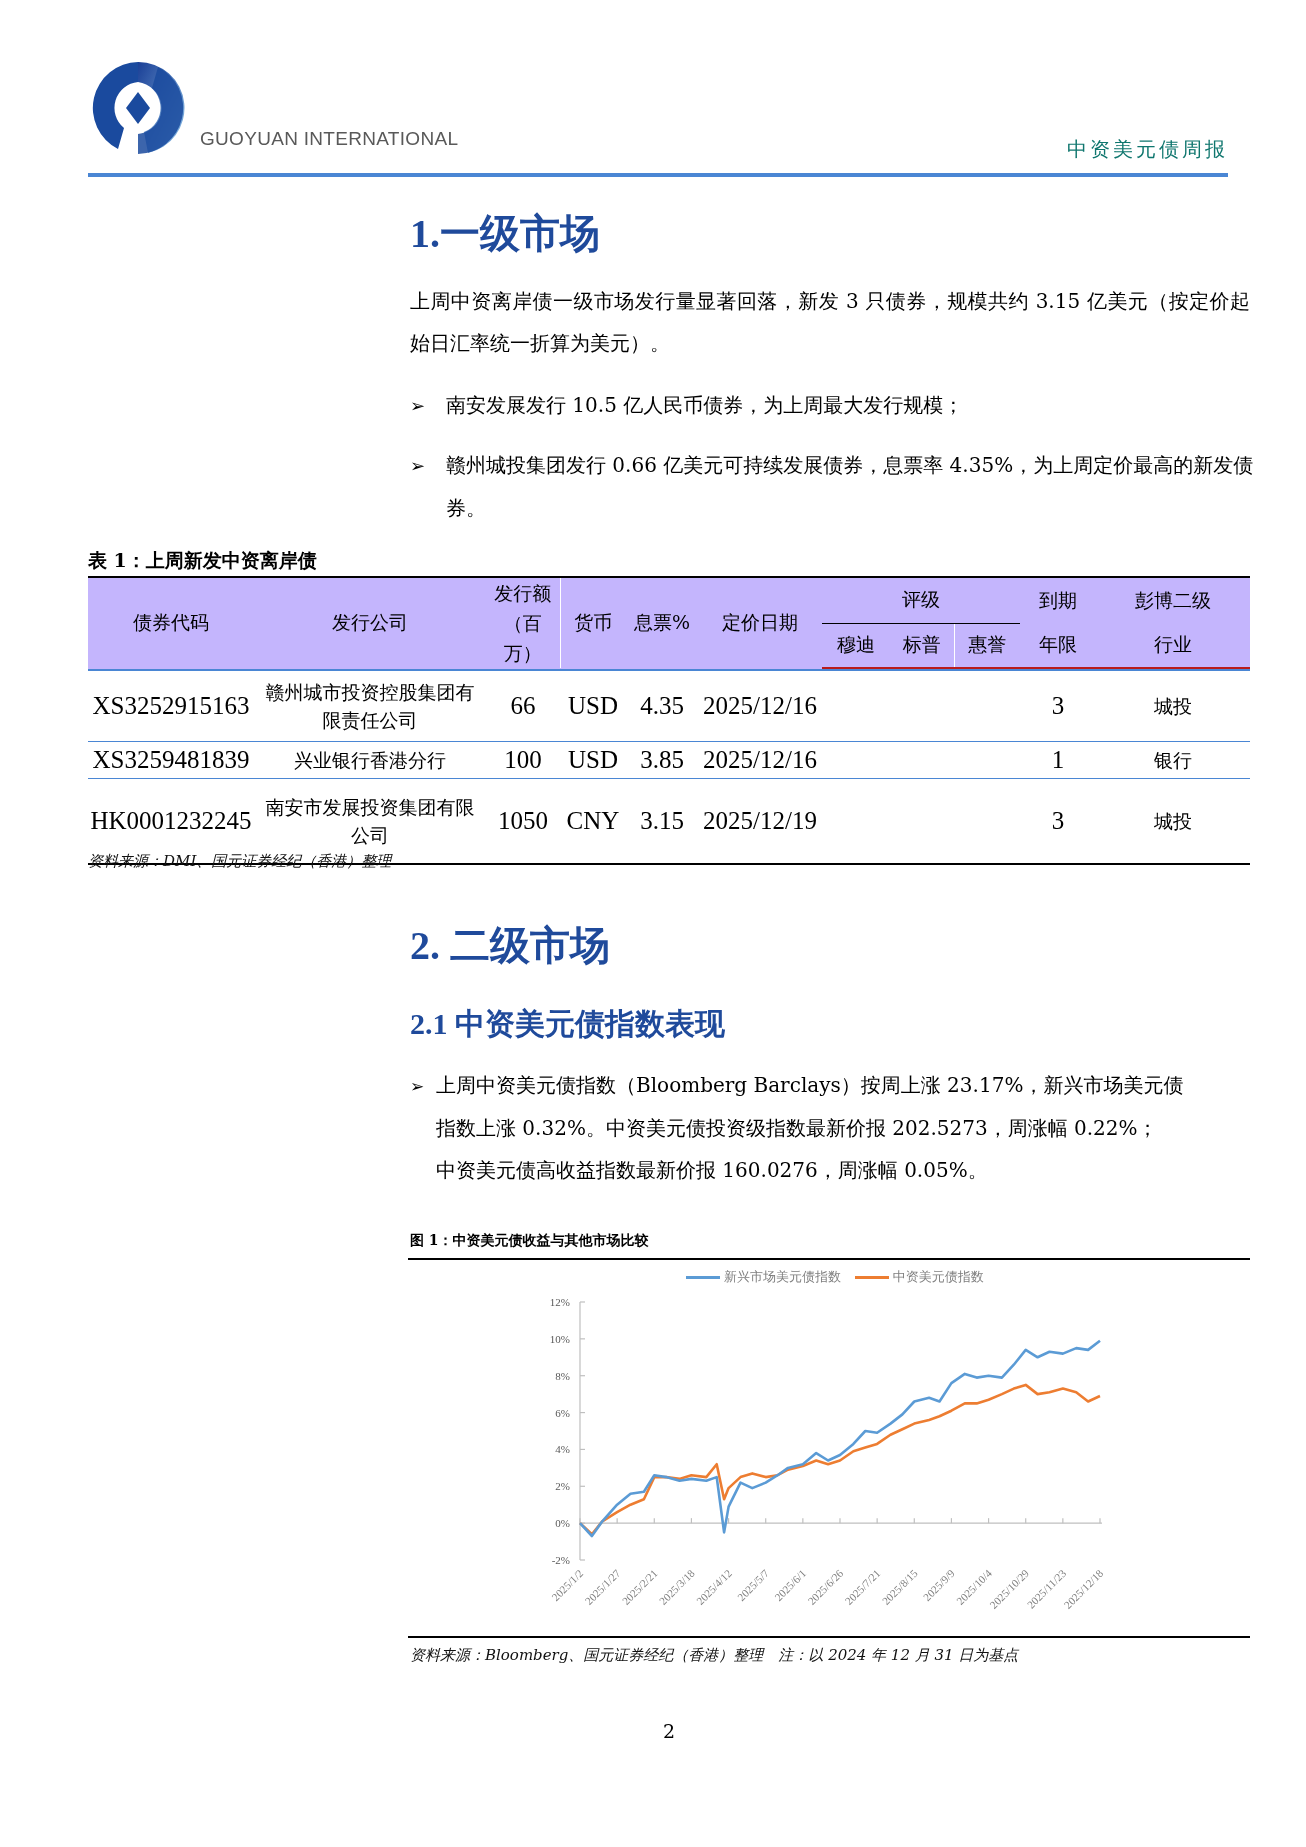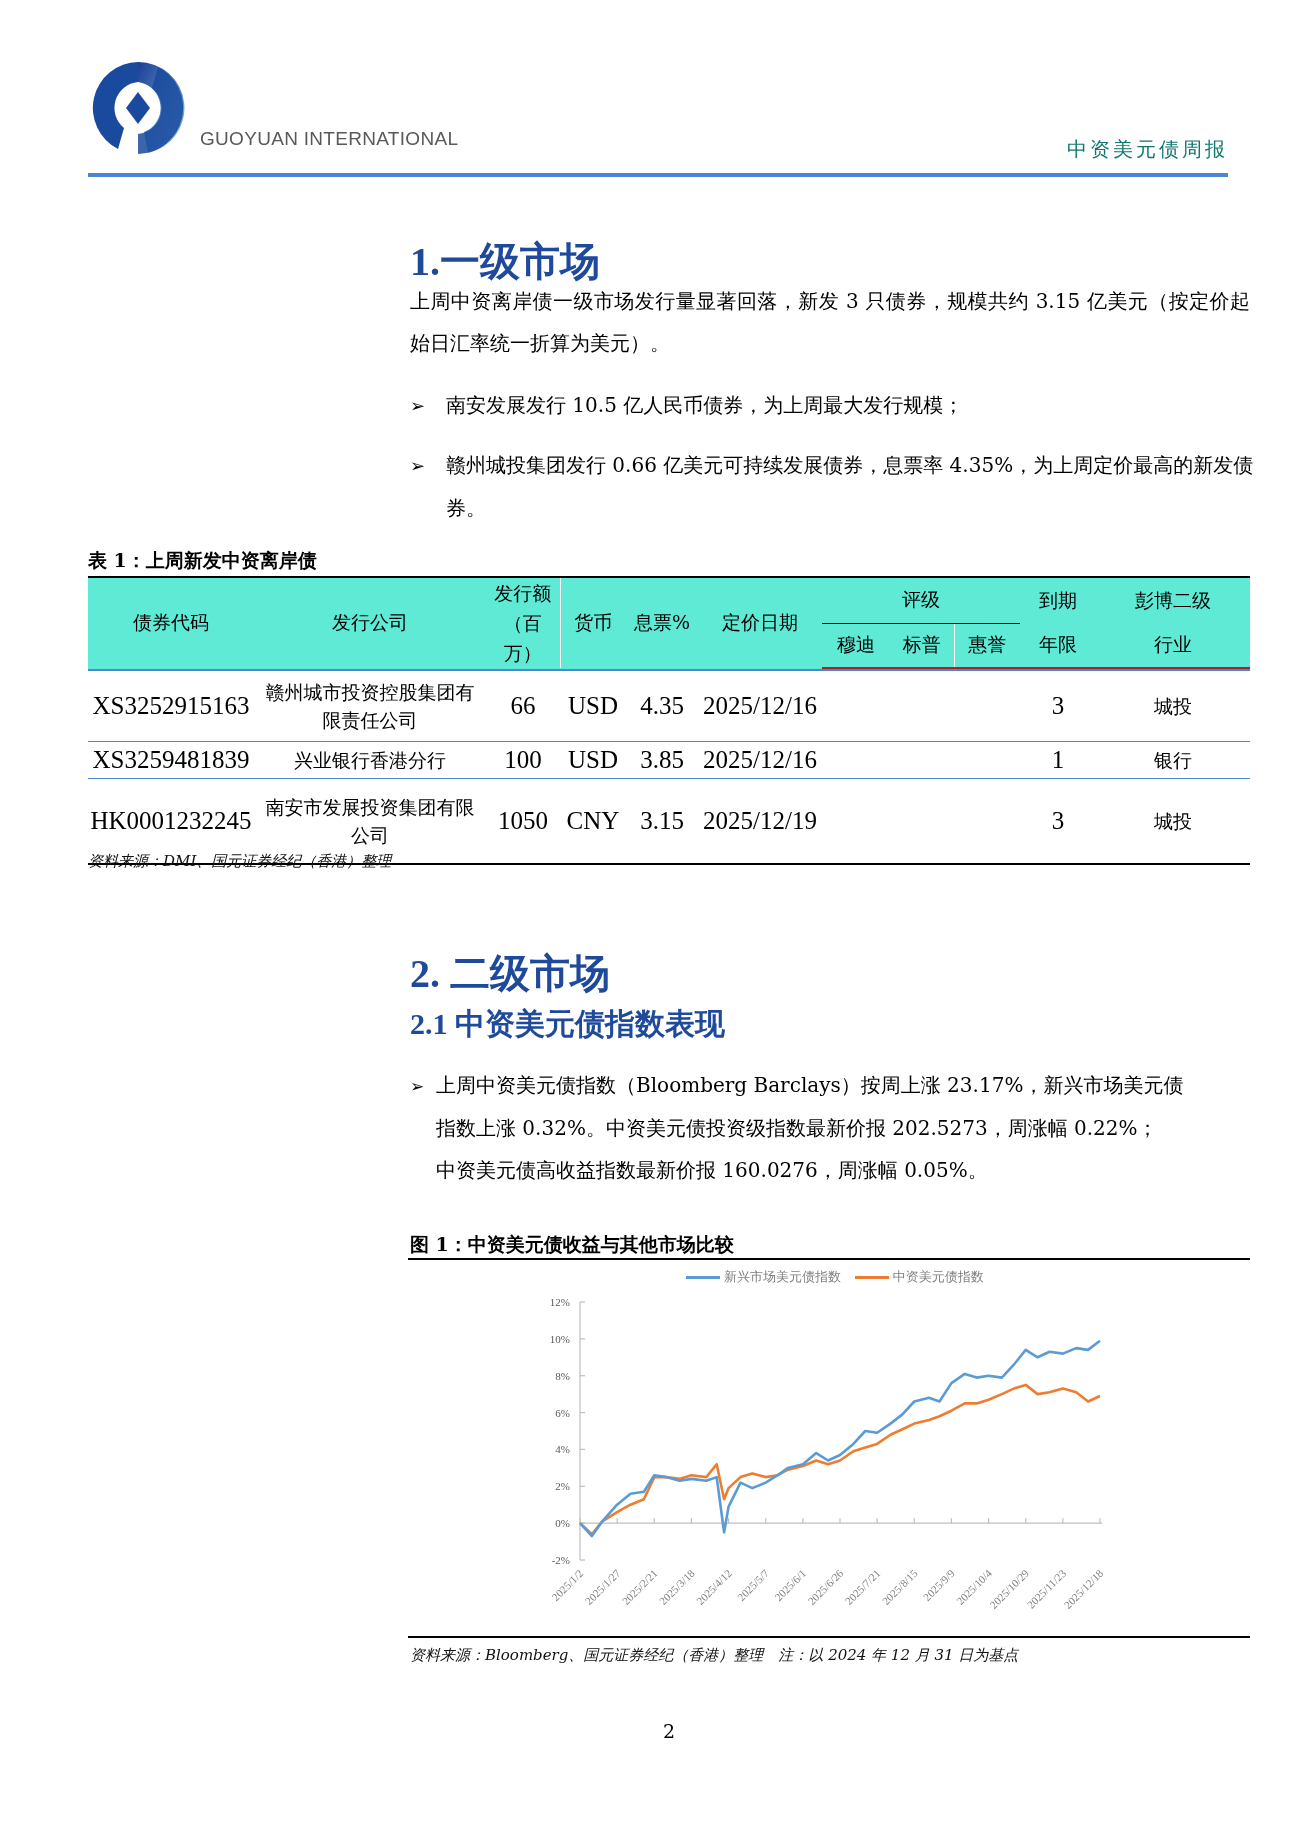--- a/index.html
+++ b/index.html
@@ -11,42 +11,42 @@
   .logo { left: 88px; top: 58px; width: 380px; height: 100px; }
   .logo-text-cn { position: absolute; left: 112px; top: 4px; font-family: "DejaVu Sans", sans-serif;
                   font-size: 50px; color: #595959; letter-spacing: 2px; line-height: 60px; white-space: nowrap; }
   .logo-text-cn .bold { font-weight: bold; }
   .logo-text-en { position: absolute; left: 112px; top: 70px; font-family: "Liberation Sans", sans-serif;
                   font-size: 19px; color: #595959; letter-spacing: 0.3px; white-space: nowrap; }
   .header-title { right: 78px; top: 136px; font-size: 20px; letter-spacing: 3px; color: #0f766e; font-family: Liberation Serif, serif; }
   .header-rule { left: 88px; top: 173px; width: 1140px; height: 4px; background: #4a86d4; }
 
   
-  .h1 { font-family: "Liberation Serif", serif; font-weight: bold; color: #1f4a9b; font-size: 40px; margin-top: 28px; }
+  .h1 { font-family: "Liberation Serif", serif; font-weight: bold; color: #1f4a9b; font-size: 40px; }
   .h2 { font-family: "Liberation Serif", serif; font-weight: bold; color: #1f4a9b; font-size: 30px; }
 
   .para { font-size: 20px; line-height: 42px; }
   .bullet { font-size: 20px; line-height: 38px; }
   .arrow { display: inline-block; width: 36px; font-family: "DejaVu Sans", sans-serif; font-size: 18px; }
 
   
   .tbl-caption { left: 88px; top: 548px; font-size: 19px; font-weight: bold; }
   .tbl-top { left: 88px; top: 576px; width: 1162px; height: 2px; background: #000; }
   table.data { position: absolute; left: 88px; top: 578px; width: 1162px; border-collapse: collapse;
                font-size: 19px; }
-  table.data th { background: #5eead4; font-weight: normal; padding: 0; text-align: center; vertical-align: middle; }
+  table.data th { background: #c4b5fd; font-weight: normal; padding: 0; text-align: center; vertical-align: middle; }
   table.data td { text-align: center; vertical-align: middle; padding: 0; line-height: 28px;
                   border-bottom: 1.5px solid #4a86d4; }
   table.data tr.last td { border-bottom: 2px solid #000; }
   table.data thead tr.sub th { border-bottom: 2px solid #b91c1c; }
   .latin { font-family: "Liberation Serif", serif; font-size: 25px; }
   .source { font-style: italic; font-size: 15px; color: #111; }
 
   
-  .fig-caption { left: 410px; top: 1232px; font-size: 19px; font-weight: bold; }
+  .fig-caption { left: 410px; top: 1232px; font-size: 14px; font-weight: bold; }
   .fig-rule { left: 408px; top: 1258px; width: 842px; height: 2px; background: #000; }
   .fig-rule-bottom { left: 408px; top: 1636px; width: 842px; height: 2px; background: #000; }
   .legend { left: 680px; top: 1268px; font-size: 13px; color: #7f7f7f; font-family: Liberation Mono, monospace; }
   .legend .sw { display: inline-block; width: 34px; height: 3px; vertical-align: middle; margin: 0 4px 0 6px; }
   .page-num { left: 663px; top: 1720px; font-size: 19px; }
 </style>
 </head>
 <body>
 
 <div class="abs logo">

